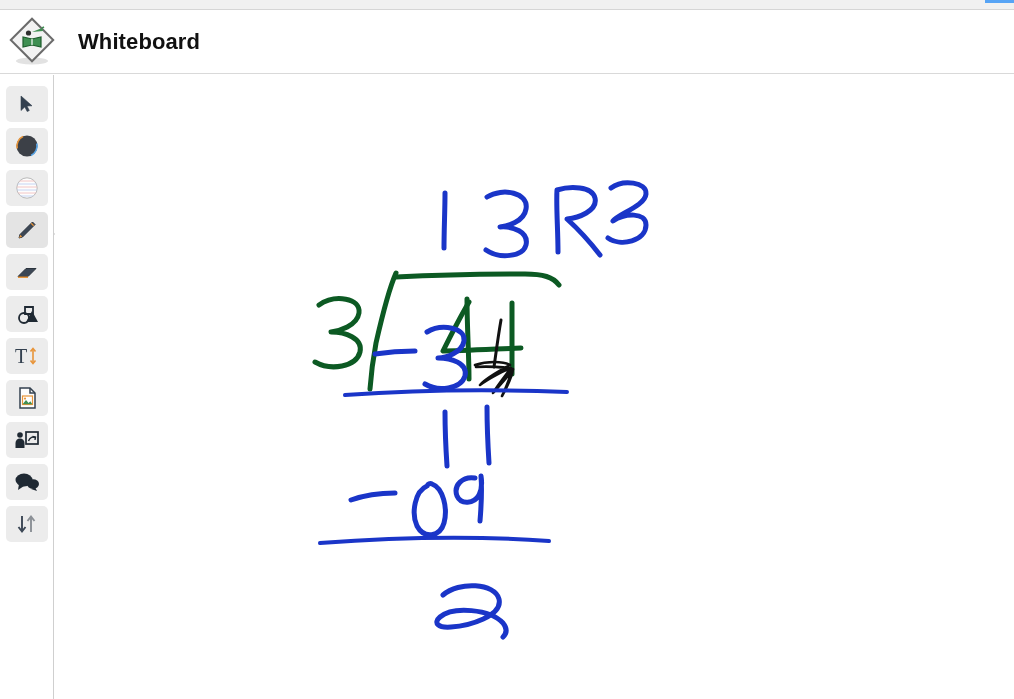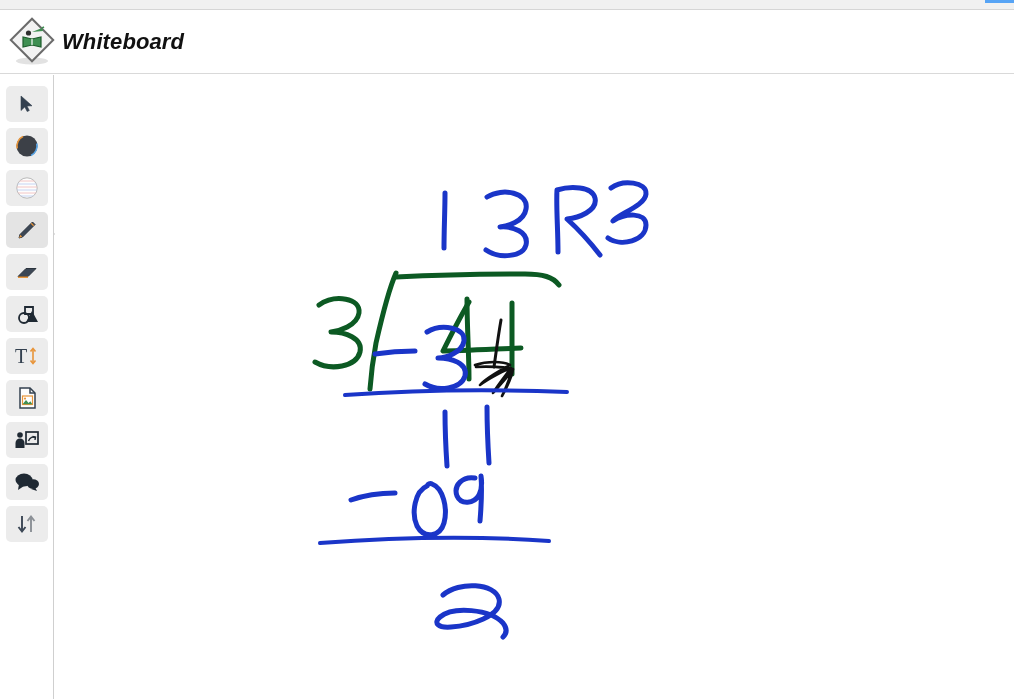--- a/index.html
+++ b/index.html
@@ -48,22 +48,21 @@
     margin-left: 4px;
     display: flex;
     align-items: center;
     justify-content: center;
   }
   .app-title {
     font-size: 22px;
     font-weight: bold;
     color: #111111;
     letter-spacing: 0.1px;
-    margin-left: 2px;
-    font-style: italic;
+    margin-left: 18px;
   }
 
   
   .rail {
     position: absolute;
     left: 0; top: 75px;
     width: 54px; height: 624px;
     background: #ffffff;
     border-right: 1px solid #cfcfcf;
     box-sizing: border-box;

